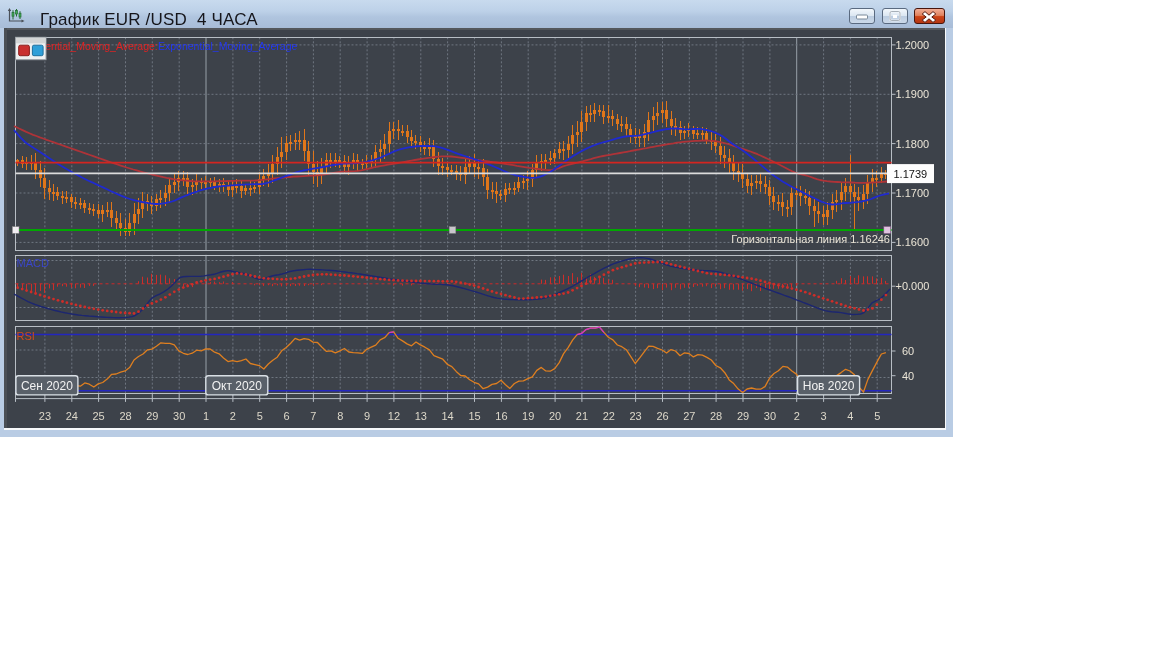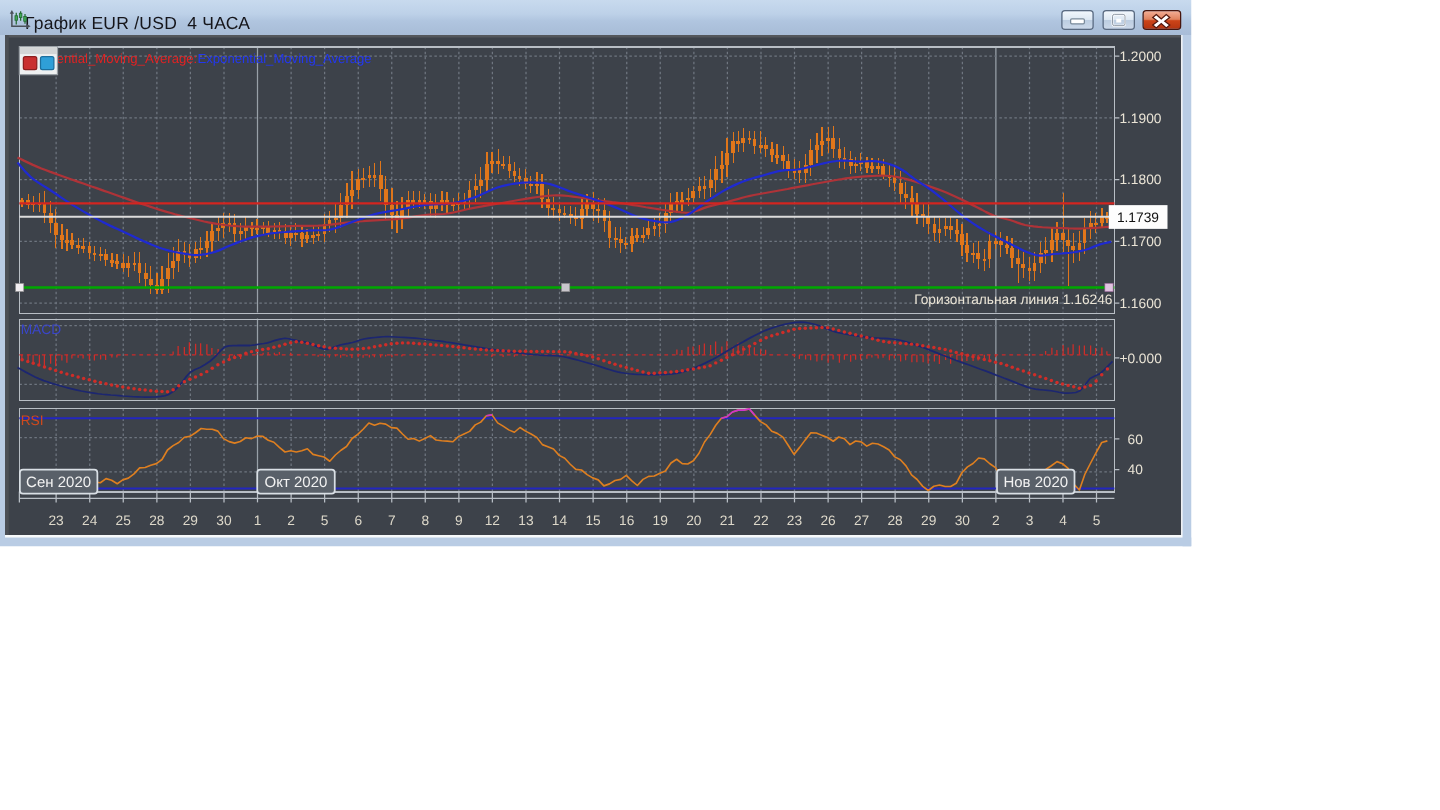--- a/index.html
+++ b/index.html
@@ -1,17 +1,17 @@
 <!DOCTYPE html>
 <html><head><meta charset="utf-8"><style>
 html,body{margin:0;padding:0;background:#fff;width:1152px;height:648px;overflow:hidden}
 body{font-family:"Liberation Sans",sans-serif;position:relative}
 .abs{position:absolute}
 #titlebar{left:0;top:0;width:953px;height:28px;background:linear-gradient(#c8daee 0%,#bdd1e8 40%,#b0c5df 60%,#a8bcd7 100%);}
-#titlebar .tx{position:absolute;left:20px;top:9.5px;font-size:14px;color:#15151a;letter-spacing:0.2px}
+#titlebar .tx{position:absolute;left:40px;top:9.5px;font-size:17px;color:#15151a;letter-spacing:0.2px}
 #client{left:4px;top:28px;width:941px;height:399.5px;background:#3d424a}
 #ctop{left:4px;top:28px;width:941px;height:2px;background:#54575c}
 #cleft{left:4px;top:28px;width:2.5px;height:399.5px;background:#4b4f55}
 #bleft{left:0;top:28px;width:4px;height:408px;background:#b9cce4}
 #rwhite{left:945px;top:28px;width:1px;height:402px;background:#f7f9fb}
 #rblue{left:946px;top:28px;width:7px;height:409px;background:#b9cce4}
 #bwhite{left:4px;top:427.5px;width:941px;height:2.5px;background:#f7f9fb}
 #bblue{left:0;top:430px;width:953px;height:6.5px;background:#b9cce4}
 .btn{position:absolute;top:8px;height:16px;border:1px solid #5a6a80;border-radius:3px;box-sizing:border-box;background:linear-gradient(#f2f7fc 0%,#dce7f2 48%,#bccde1 52%,#ccd9e9 100%)}
 #bmin{left:849px;width:26px}

